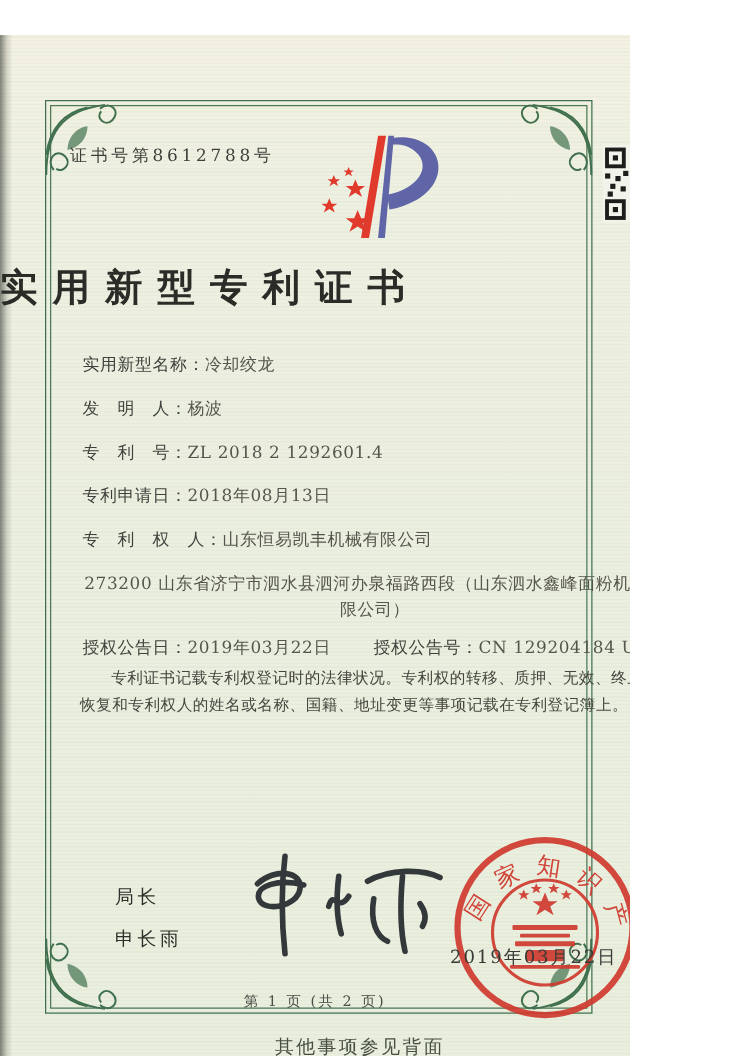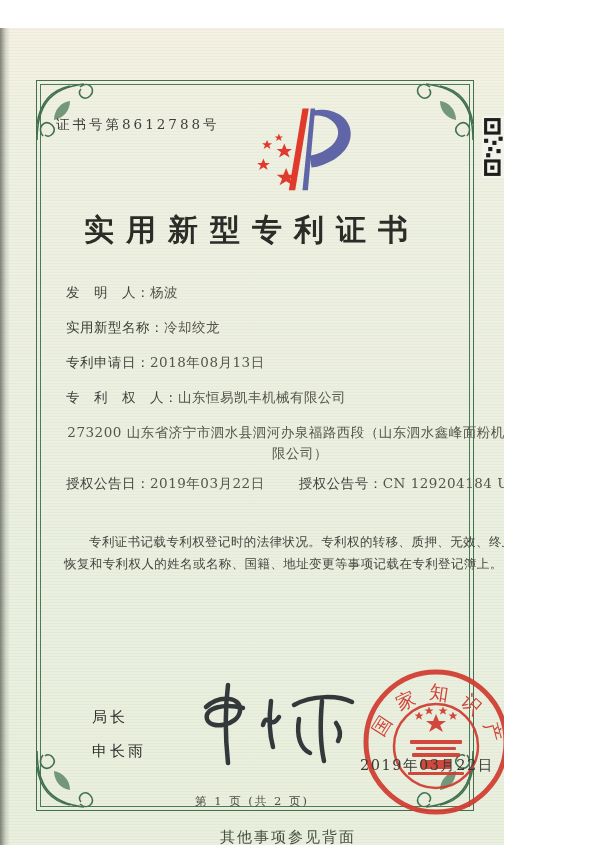--- a/index.html
+++ b/index.html
@@ -24,21 +24,21 @@
   }
   .frame::before{content:"";position:absolute;inset:3px;border:1px solid #4c7a58;}
   .corner{position:absolute;width:64px;height:64px;z-index:3;}
   .corner.tl{left:-3px;top:-3px;}
   .corner.tr{right:-3px;top:-3px;transform:scaleX(-1);}
   .corner.bl{left:-3px;bottom:-3px;transform:scaleY(-1);}
   .corner.br{right:-3px;bottom:-3px;transform:scale(-1,-1);}
   .cert-no{position:absolute;left:56px;top:88px;font-size:13.5px;letter-spacing:3px;color:#3c3e3a;z-index:4;}
   .logo{position:absolute;left:248px;top:70px;width:118px;height:102px;z-index:4;}
   .qr{position:absolute;left:482px;top:88px;width:62px;height:62px;z-index:4;}
-  .title{position:absolute;left:0;right:0;top:182px;text-align:center;
+  .title{position:absolute;left:0;right:0;top:182px;text-align:left;
     font-size:30px;font-weight:700;letter-spacing:12px;color:#2b2b27;z-index:4;}
   .fields{position:absolute;left:66px;top:254px;width:468px;z-index:4;
     font-size:13.5px;color:#4b4c45;}
   .row{display:flex;line-height:20px;margin-bottom:15px;letter-spacing:.5px;}
   .lbl{white-space:nowrap;color:#3f413c;}
   .val{color:#54554c;}
   .row-addr .val{line-height:21px;text-align:center;}
   .row-addr{margin-bottom:9px;}
   .row-grant .second{margin-left:34px;text-align:center;}
   .paras{position:absolute;left:64px;top:503px;width:472px;z-index:4;
@@ -169,26 +169,30 @@
       <rect x="24" y="54" width="4" height="4"></rect>
         <rect x="34" y="54" width="4" height="4"></rect>
         <rect x="52" y="54" width="4" height="4"></rect>
     </g>
   </svg>
 
   <div class="title">实用新型专利证书</div>
 
   <div class="fields">
     <div class="row">
+      <span class="lbl">实用新型名称：</span>
+      <span class="val">冷却绞龙</span>
+    </div>
+    <div class="row">
       <span class="lbl">发　明　人：</span>
       <span class="val">杨波</span>
     </div>
     <div class="row">
-      <span class="lbl">实用新型名称：</span>
-      <span class="val">冷却绞龙</span>
+      <span class="lbl">专　利　号：</span>
+      <span class="val">ZL 2018 2 1292601.4</span>
     </div>
     <div class="row">
       <span class="lbl">专利申请日：</span>
       <span class="val">2018年08月13日</span>
     </div>
     <div class="row">
       <span class="lbl">专　利　权　人：</span>
       <span class="val">山东恒易凯丰机械有限公司</span>
     </div>
     <div class="row row-addr">

